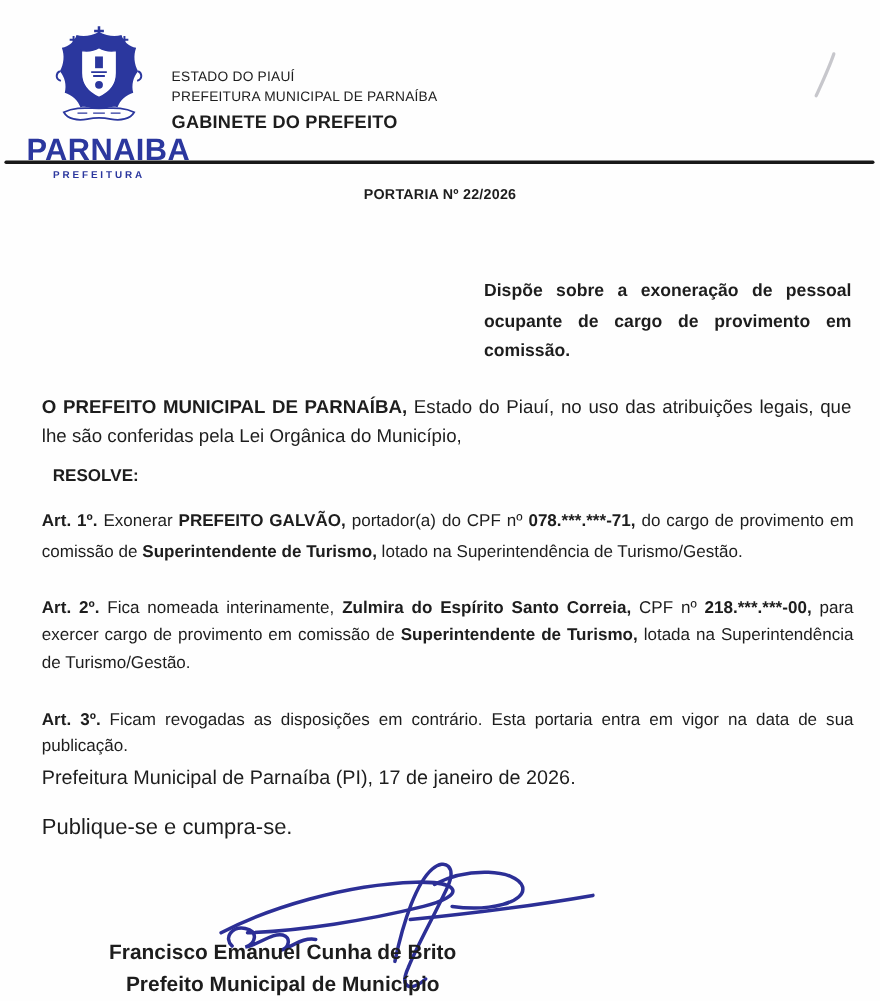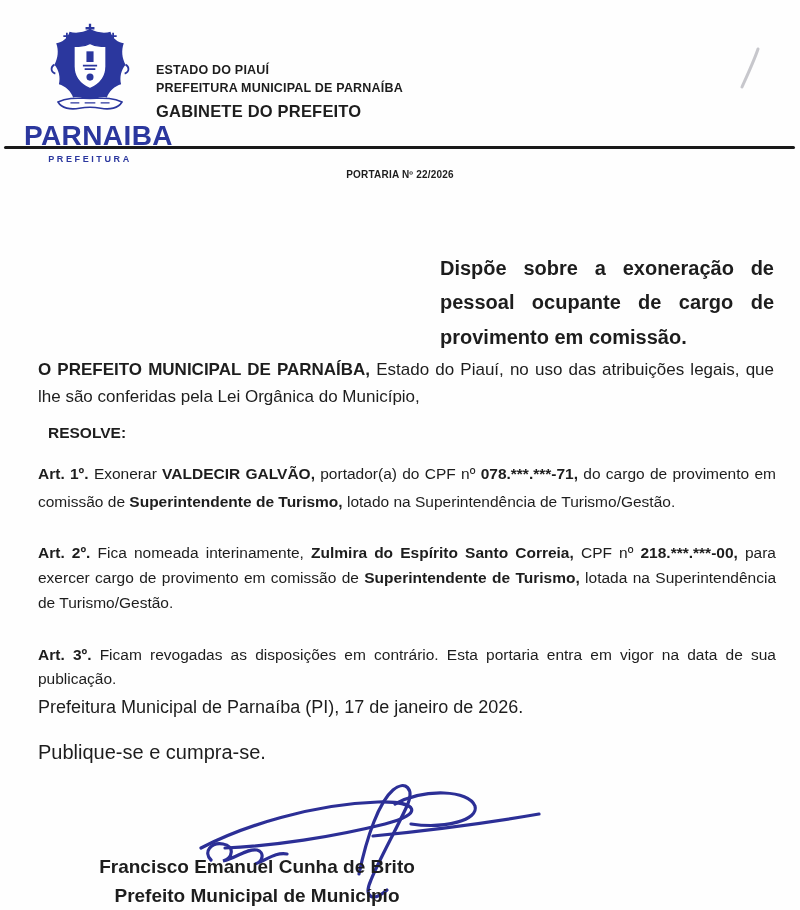--- a/index.html
+++ b/index.html
@@ -11,33 +11,33 @@
   .page p{margin:0;}
   b{font-weight:bold;}
 
   
   .logo{position:absolute;left:24px;top:22px;width:132px;text-align:center;}
   .logo svg{display:block;margin:0 auto;}
   .logo-word{font-size:28px;font-weight:bold;color:#2b379e;letter-spacing:.4px;margin-top:2px;}
   .logo-sub{font-size:9px;font-weight:bold;color:#2b379e;letter-spacing:2.6px;margin-top:2px;}
 
   .org{position:absolute;left:156px;top:61px;}
-  .org-line{font-size:12.5px;font-weight:bold;line-height:1.45;letter-spacing:.2px;}
+  .org-line{font-size:12.5px;font-weight:normal;line-height:1.45;letter-spacing:.2px;}
   .org-dept{font-size:16.5px;font-weight:bold;margin-top:5px;letter-spacing:.2px;}
 
   .slash{position:absolute;left:734px;top:44px;}
 
   .rule{position:absolute;left:4px;top:146px;width:791px;height:3px;background:#191919;border-radius:2px;}
 
   
   .title{position:absolute;left:0;top:169px;width:100%;text-align:center;
-         font-size:10px;font-weight:bold;letter-spacing:.2px;}
+         font-size:13px;font-weight:bold;letter-spacing:.2px;}
 
   .summary{position:absolute;left:440px;top:251px;width:334px;
-           font-size:20px;font-weight:bold;text-align:justify;line-height:1.72;}
+           font-size:16px;font-weight:bold;text-align:justify;line-height:1.72;}
 
   .preamble{position:absolute;left:38px;top:357px;width:736px;
             font-size:17px;line-height:1.58;text-align:justify;}
 
   .resolve{position:absolute;left:48px;top:424px;font-size:15.5px;font-weight:bold;}
 
   .art{position:absolute;left:38px;width:738px;font-size:15.5px;text-align:justify;}
   .art-1{top:460px;line-height:1.82;}
   .art-2{top:540px;line-height:1.62;}
   .art-3{top:643px;line-height:1.55;}
@@ -90,21 +90,21 @@
   <div class="rule"></div>
 
   <p class="title">PORTARIA Nº 22/2026</p>
 
   <p class="summary">Dispõe sobre a exoneração de pessoal ocupante de cargo de provimento em comissão.</p>
 
   <p class="preamble"><b>O PREFEITO MUNICIPAL DE PARNAÍBA,</b><span> Estado do Piauí, no uso das atribuições legais, que lhe são conferidas pela Lei Orgânica do Município,</span></p>
 
   <p class="resolve">RESOLVE:</p>
 
-  <p class="art art-1"><b>Art. 1º.</b><span> Exonerar </span><b>VALDECIR GALVÃO,</b><span> portador(a) do CPF nº </span><b>078.***.***-71,</b><span> do cargo de provimento em comissão de </span><b>Superintendente de Turismo,</b><span> lotado na Superintendência de Turismo/Gestão.</span></p>
+  <p class="art art-1"><b>Art. 1º.</b><span> Exonerar </span><b>PREFEITO GALVÃO,</b><span> portador(a) do CPF nº </span><b>078.***.***-71,</b><span> do cargo de provimento em comissão de </span><b>Superintendente de Turismo,</b><span> lotado na Superintendência de Turismo/Gestão.</span></p>
   <p class="art art-2"><b>Art. 2º.</b><span> Fica nomeada interinamente, </span><b>Zulmira do Espírito Santo Correia,</b><span> CPF nº </span><b>218.***.***-00,</b><span> para exercer cargo de provimento em comissão de </span><b>Superintendente de Turismo,</b><span> lotada na Superintendência de Turismo/Gestão.</span></p>
   <p class="art art-3"><b>Art. 3º.</b><span> Ficam revogadas as disposições em contrário. Esta portaria entra em vigor na data de sua publicação.</span></p>
 
   <p class="place-date">Prefeitura Municipal de Parnaíba (PI), 17 de janeiro de 2026.</p>
   <p class="closing">Publique-se e cumpra-se.</p>
 
   <div class="sig-svg">
     <svg width="384" height="130" viewBox="0 0 384 130" aria-hidden="true">
       <g stroke="#2c2f96" stroke-width="3.2" fill="none" stroke-linecap="round">
         <path d="M38 74 C80 52 150 30 215 28 C255 27 262 40 222 50 C170 63 110 72 62 74"></path>

